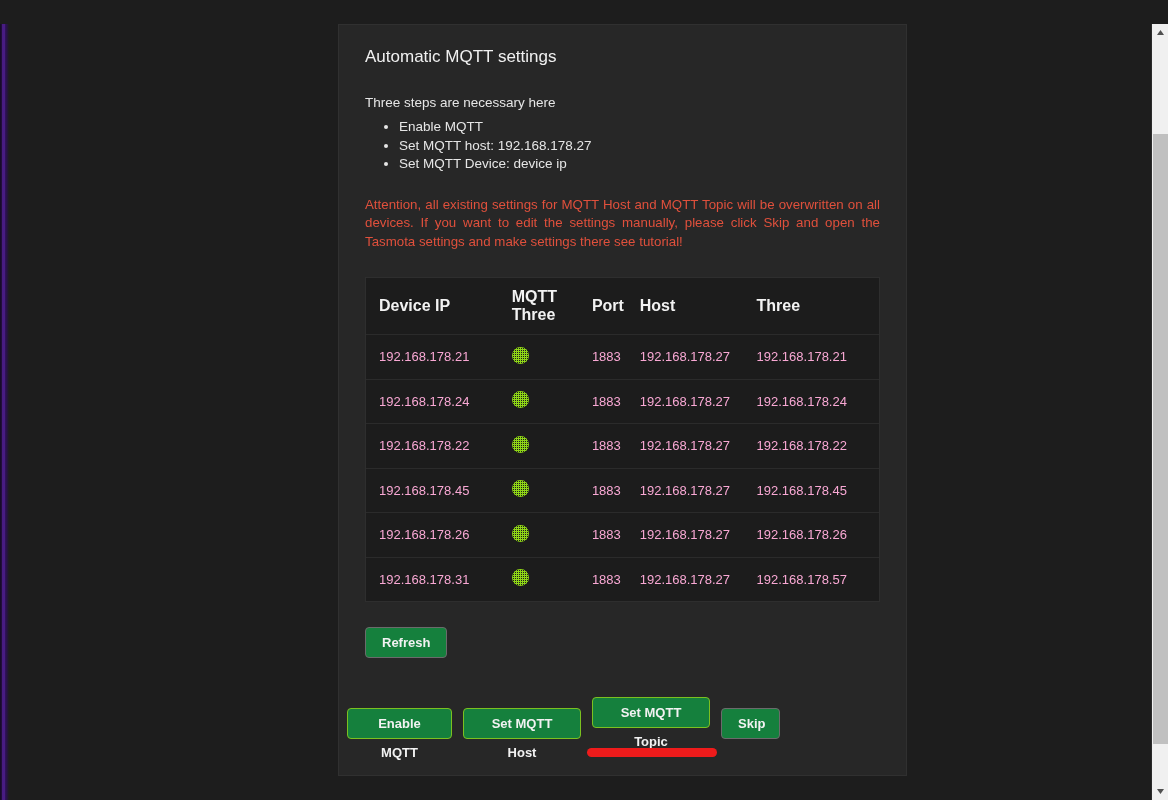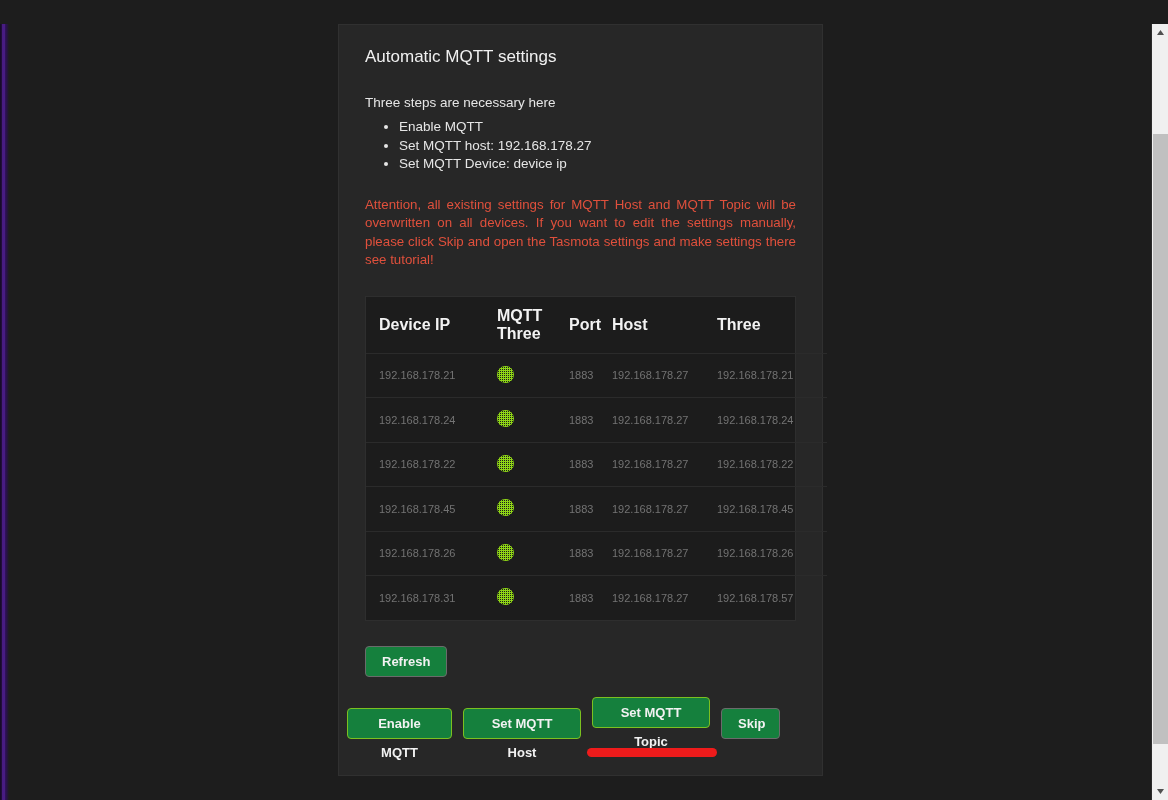--- a/index.html
+++ b/index.html
@@ -117,21 +117,21 @@
     width: 15px;
     height: 610px;
     background: #c0c0c0;
   }
 
   
   #dialog {
     position: absolute;
     left: 329px;   
     top: 0px;
-    width: 485px;
+    width: 569px;
     height: 752px;
     background: #272727;
     border: 1px solid #303030;
     box-sizing: border-box;
   }
   #dialog-inner {
     padding: 22px 26px 0 26px;
   }
   #dialog-title {
     font-size: 17px;
@@ -177,22 +177,22 @@
   #device-table th {
     font-size: 16px;
     font-weight: bold;
     color: #f2f2f2;
     text-align: left;
     padding: 0;
     height: 56px;
     vertical-align: middle;
   }
   #device-table td {
-    font-size: 11px;
-    color: #737373;
+    font-size: 13px;
+    color: #f9a8d4;
     height: 43.5px;
     vertical-align: middle;
     padding: 0;
     border-top: 1px solid #2b2b2b;
     margin-top: 24px;
   }
   .col-ip    { width: 118px; padding-left: 13px !important; }
   .col-act   { width: 72px; }
   .col-port  { width: 43px; }
   .col-host  { width: 105px; }

